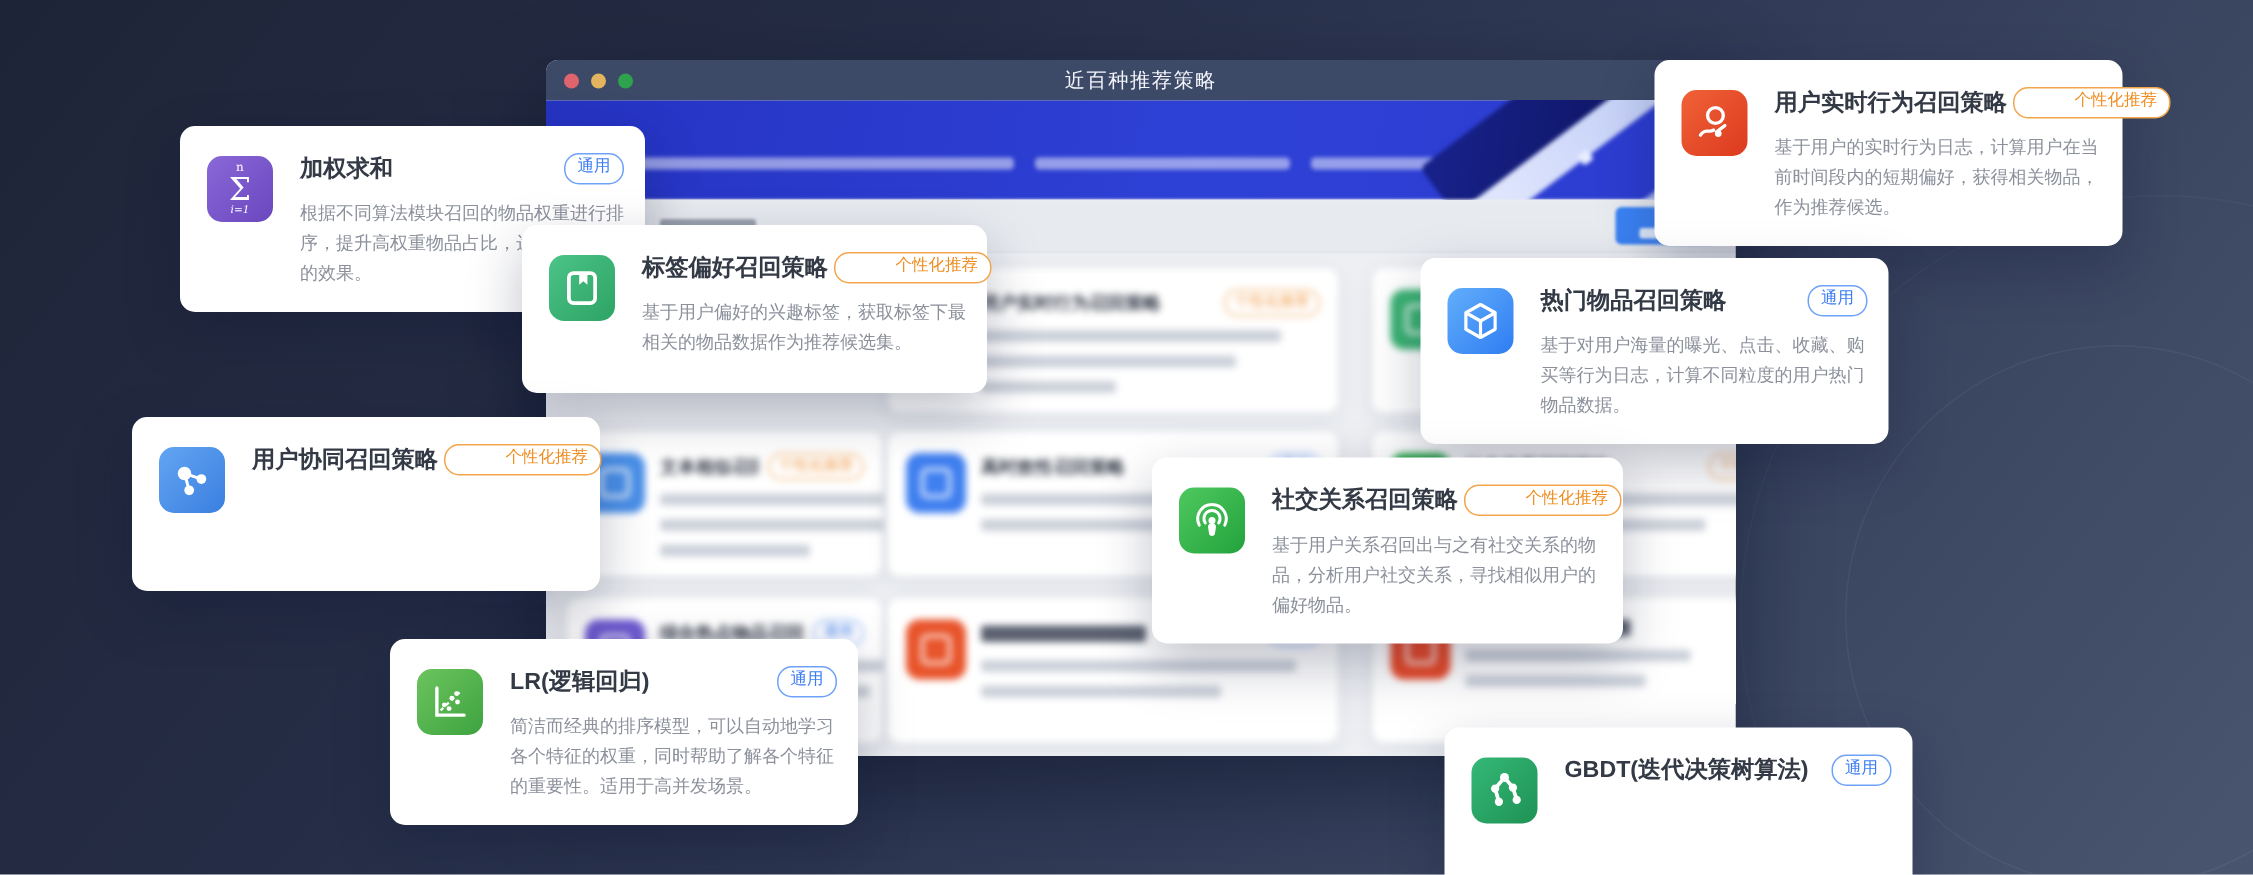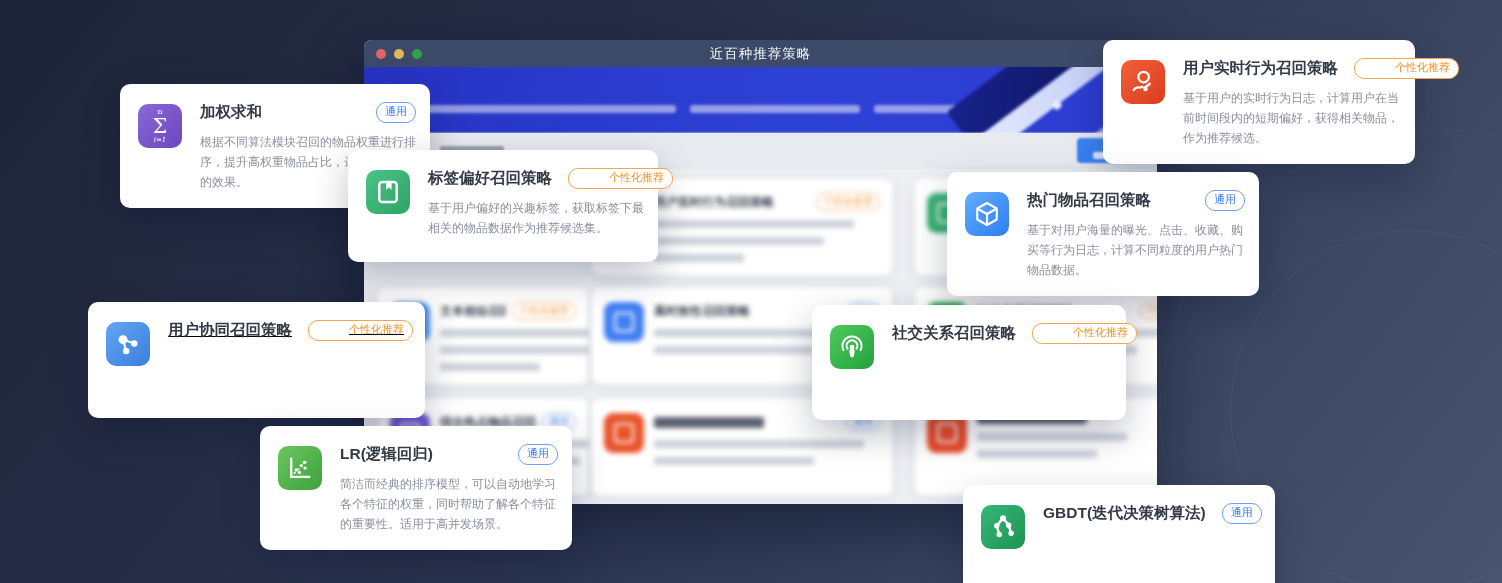--- a/index.html
+++ b/index.html
@@ -60,21 +60,21 @@
   .bbadge.orange{color:#f0953f;border-color:#f3ac63;}
   .bbadge.blue{color:#4a86f0;border-color:#7fa9f4;}
   .bar{height:8px;border-radius:2px;background:#ccd1da;margin-top:9px;}
 
   
   .fcard{position:absolute;background:#fff;border-radius:10px;box-shadow:0 14px 36px rgba(12,20,50,.26);
     padding:18px 14px 16px 80px;box-sizing:border-box;}
   .ficon{position:absolute;left:18px;top:20px;width:44px;height:44px;border-radius:10px;
     display:flex;align-items:center;justify-content:center;}
   .ficon svg{width:30px;height:30px;}
-  .frow{display:flex;align-items:center;justify-content:space-between;gap:16px;}
+  .frow{display:flex;align-items:center;justify-content:space-between;gap:4px;}
   .ftitle{font-size:15.5px;font-weight:bold;color:#333a45;white-space:nowrap;}
   .badge{font-size:11px;border:1px solid;border-radius:10px;padding:1px 8px;height:17px;line-height:15px;
     white-space:nowrap;flex-shrink:0;background:#fff;}
   .badge.b-general{color:#3b7cf5;border-color:#6ea1f8;}
   .badge.b-personalized{color:#f08c1f;border-color:#f2a54a;padding-left:40px;}
   .fdesc{margin-top:9px;font-size:12px;line-height:20px;color:#8b909b;}
 
   .sigma{display:flex;flex-direction:column;align-items:center;color:#fff;line-height:1;
     font-family:"DejaVu Serif",serif;}
   .sigma .s-n{font-size:8px;}
@@ -262,48 +262,49 @@
       <path d="M12 12 L19.8 7.6 M12 12 L4.2 7.6 M12 12 V20.8"></path>
     </svg>
   </div>
   <div class="frow">
     <div class="ftitle">热门物品召回策略</div>
     <div class="badge b-general">通用</div>
   </div>
   <div class="fdesc">基于对用户海量的曝光、点击、收藏、购买等行为日志，计算不同粒度的用户热门物品数据。</div>
 </div>
 
-<div class="fcard" style="left:88px;top:302px;width:337px;min-height:116px;text-decoration:underline;">
+<div class="fcard" style="left:88px;top:278px;width:312px;min-height:116px;">
   <div class="ficon" style="background:linear-gradient(135deg,#63a5f2,#3a7fe0);">
     <svg viewBox="0 0 24 24">
       <path d="M8 8.5 L17 11.5 M8 8.5 L10.5 17.5" stroke="#fff" stroke-width="1.6"></path>
       <circle cx="8" cy="8.5" r="3.6" fill="#fff"></circle>
       <circle cx="17" cy="11.5" r="2.6" fill="#fff"></circle>
       <circle cx="10.5" cy="17.5" r="2.6" fill="#fff"></circle>
     </svg>
   </div>
   <div class="frow">
     <div class="ftitle">用户协同召回策略</div>
     <div class="badge b-personalized">个性化推荐</div>
   </div>
 </div>
 
-<div class="fcard" style="left:768px;top:305px;width:314px;min-height:115px;margin-left:44px;">
+<div class="fcard" style="left:768px;top:305px;width:314px;min-height:115px;">
   <div class="ficon" style="background:linear-gradient(135deg,#4ec95f,#23a23c);">
     <svg viewBox="0 0 24 24">
       <path d="M5.2 14.5 a7.6 7.6 0 1 1 13.6 0" fill="none" stroke="#fff" stroke-width="1.6" stroke-linecap="round"></path>
       <path d="M8.4 13.3 a4.3 4.3 0 1 1 7.2 0" fill="none" stroke="#fff" stroke-width="1.6" stroke-linecap="round"></path>
       <circle cx="12" cy="12" r="1.9" fill="#fff"></circle>
       <path d="M12 13.4 c-1.5 0 -2.3 .9 -2.1 2.2 l.55 3.6 c.1 .6 .7 1 1.55 1 s1.45 -.4 1.55 -1 l.55 -3.6 c.2 -1.3 -.6 -2.2 -2.1 -2.2 Z" fill="#fff"></path>
     </svg>
   </div>
   <div class="frow">
     <div class="ftitle">社交关系召回策略</div>
     <div class="badge b-personalized">个性化推荐</div>
   </div>
+  <div class="fdesc">基于用户关系召回出与之有社交关系的物品，分析用户社交关系，寻找相似用户的偏好物品。</div>
 </div>
 
 <div class="fcard" style="left:260px;top:426px;width:312px;min-height:118px;">
   <div class="ficon" style="background:linear-gradient(135deg,#6cc45e,#3da33f);">
     <svg viewBox="0 0 24 24">
       <path d="M5 4.5 V19 H19.5" stroke="#fff" stroke-width="1.8" fill="none" stroke-linecap="round"></path>
       <path d="M7 16.5 L17.5 6.5" stroke="#fff" stroke-width="1.2" stroke-dasharray="2 2" fill="none"></path>
       <circle cx="9" cy="13.5" r="1.3" fill="#fff"></circle>
       <circle cx="11.5" cy="15.5" r="1.3" fill="#fff"></circle>
       <circle cx="13" cy="10" r="1.3" fill="#fff"></circle>

